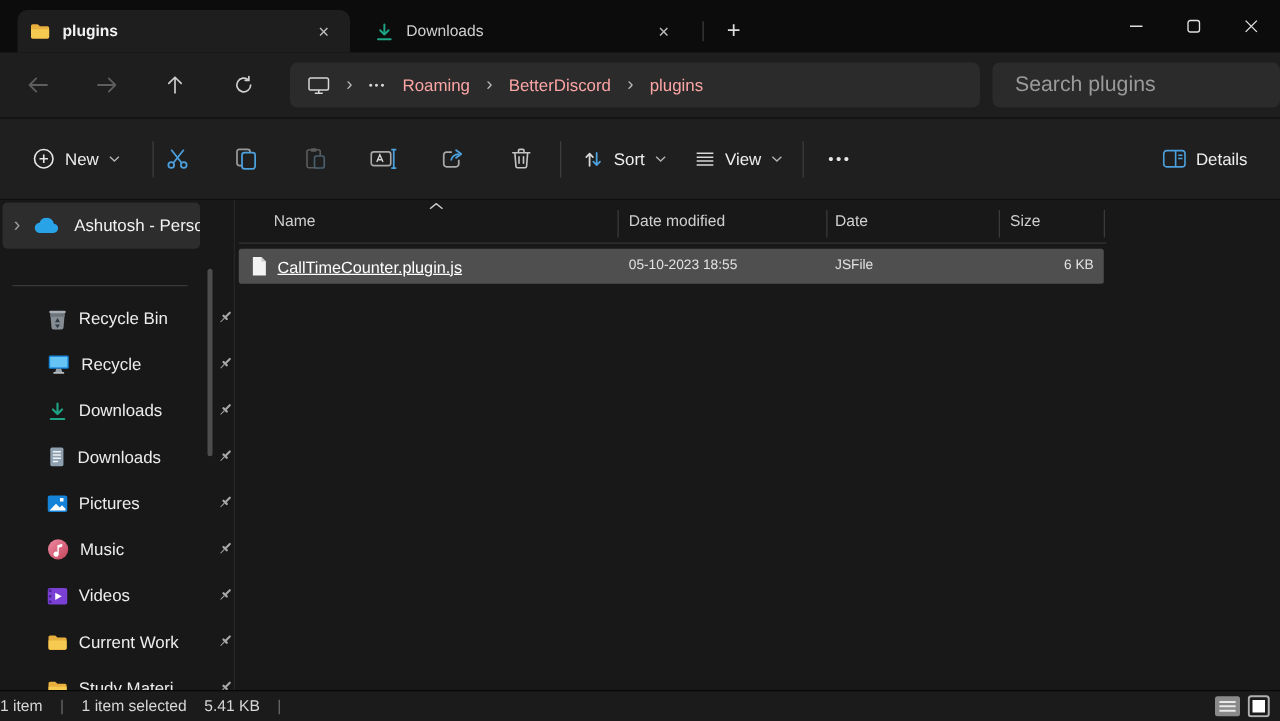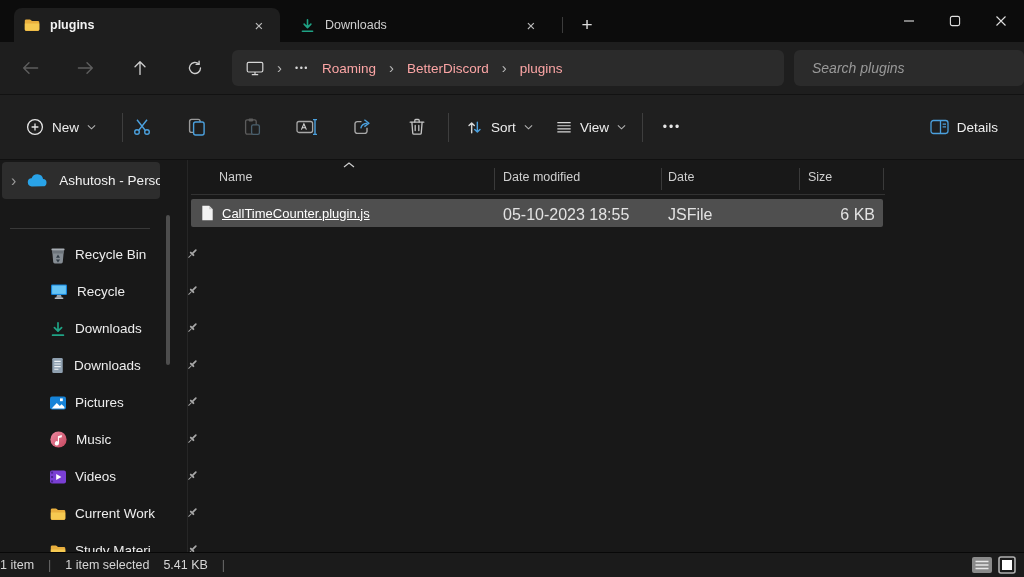--- a/index.html
+++ b/index.html
@@ -30,52 +30,52 @@
   
   .addressrow{top:42px;left:0;width:1024px;height:52px;background:#1e1e1e;}
   .navbtn{top:8px;width:36px;height:36px;display:flex;align-items:center;justify-content:center;border-radius:5px;}
   .address-field{left:232px;top:8px;width:552px;height:36px;background:#2b2b2b;border-radius:6px;
     display:flex;align-items:center;padding:0 14px;box-sizing:border-box;gap:13px;}
   .crumb{font-size:13.5px;color:#fca5a5;white-space:nowrap;text-align:right;}
   .crumb-chev{font-size:15px;color:#b8b8b8;line-height:1;padding-bottom:2px;}
   .crumb-dots{font-size:9px;letter-spacing:1.5px;color:#d8d8d8;}
   .search-field{left:794px;top:8px;width:230px;height:36px;background:#2b2b2b;border-radius:6px;
     display:flex;align-items:center;padding-left:18px;box-sizing:border-box;}
-  .search-field span{font-size:14px;color:#9a9a9a;font-style:italic;}
+  .search-field span{font-size:17px;color:#9a9a9a;}
 
   
   .toolbar{top:94px;left:0;width:1024px;height:66px;background:#1f1f1f;
     border-top:1px solid #121212;border-bottom:1px solid #101010;box-sizing:border-box;}
   .tb-btn{display:flex;align-items:center;justify-content:center;border-radius:5px;}
   .tb-sep{top:18px;width:1px;height:29px;background:#3e3e3e;}
   .tb-label{font-size:13.5px;color:#eeeeee;}
   .tb-text-btn{height:36px;top:14px;display:flex;align-items:center;gap:8px;padding:0 10px;}
   .tb-icon-btn{width:44px;height:36px;top:14px;}
   .more-dots{font-size:12px;letter-spacing:2px;color:#e6e6e6;}
 
   
   .main{top:160px;left:0;width:1024px;height:392px;background:#181818;}
   .sidebar{left:0;top:0;width:186px;height:392px;}
   .sidebar-divider{left:10px;top:68px;width:140px;height:1px;background:#383838;}
   .drive-item{left:2px;top:2px;width:158px;height:37px;background:#2d2d2d;border-radius:4px;
     display:flex;align-items:center;overflow:hidden;white-space:nowrap;}
   .drive-item .chev{margin-left:9px;color:#9a9a9a;}
   .drive-item .d-icon{margin-left:11px;}
   .drive-item .d-label{margin-left:12px;font-size:13.5px;color:#f2f2f2;}
-  .side-items{left:0;top:76px;width:218px;margin-left:12px;}
+  .side-items{left:0;top:76px;width:218px;}
   .side-item{position:relative;height:37px;display:flex;align-items:center;padding-left:38px;box-sizing:border-box;}
   .side-item .s-label{margin-left:9px;font-size:13.5px;color:#ededed;white-space:nowrap;}
   .side-item .pin{position:absolute;right:31px;top:11px;}
   .side-scroll{right:16px;top:55px;width:4px;height:150px;background:#4d4d4d;border-radius:2px;}
   .content{left:187px;top:0;width:837px;height:392px;border-left:1px solid #262626;box-sizing:border-box;}
   .col-header{font-size:12.5px;color:#cfcfcf;top:10px;}
   .col-sep{top:8px;width:1px;height:22px;background:#3a3a3a;}
   .header-line{left:3px;top:34px;width:694px;height:1px;background:#323232;}
   .file-row{left:3px;top:39px;width:692px;height:28px;background:#4f4f4f;border-radius:2px;}
-  .file-row .cell{position:absolute;top:7px;font-size:16px;color:#e2e2e2;white-space:nowrap;}
+  .file-row .cell{position:absolute;top:7px;font-size:11px;color:#e2e2e2;white-space:nowrap;}
   .file-row .cell-name{color:#ffffff;font-size:13px;top:6.5px;text-decoration:underline;}
 
   
   .statusbar{top:552px;left:0;width:1024px;height:25px;background:#1b1b1b;border-top:1px solid #080808;
     box-sizing:border-box;display:flex;align-items:center;}
   .status-left{display:flex;align-items:center;gap:14px;font-size:12.5px;color:#d6d6d6;}
   .status-pipe{color:#6a6a6a;}
   .status-right{position:absolute;right:8px;top:3px;display:flex;gap:5px;align-items:center;}
 </style>
 </head>

